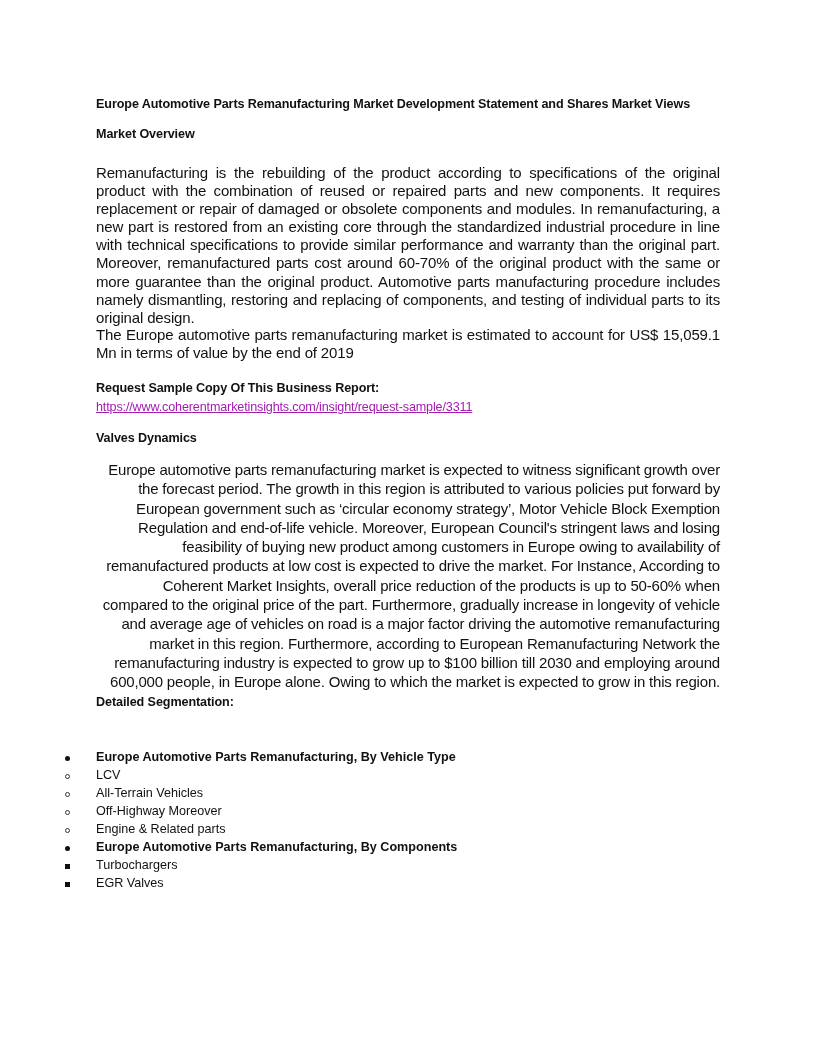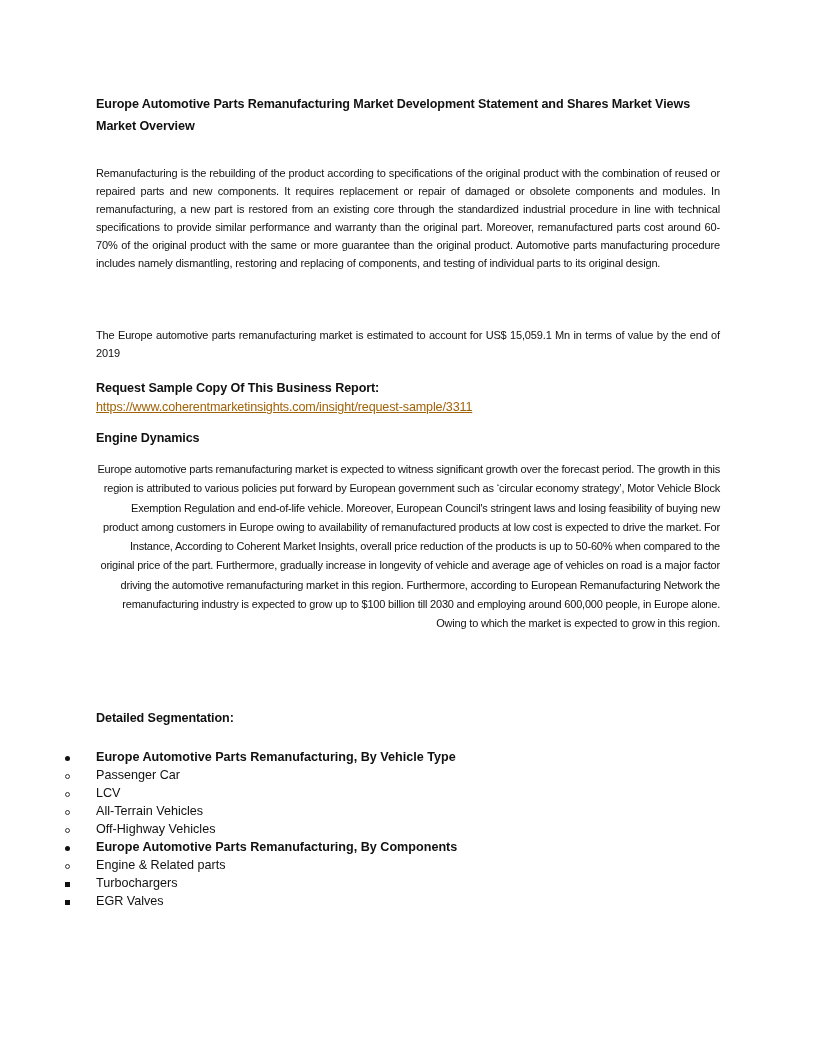--- a/index.html
+++ b/index.html
@@ -2,83 +2,79 @@
 <html><head>
   <meta charset="utf-8">
   <style>
     html, body { margin: 0; padding: 0; background: #ffffff; }
     body { width: 816px; height: 1056px; position: relative; overflow: hidden;
            font-family: "Liberation Sans", sans-serif; color: #111111; }
     .page { position: absolute; left: 96px; top: 0; width: 624px; }
     .abs { position: absolute; left: 0; }
     .bold { font-weight: bold; }
     .h { font-size: 12.6px; font-weight: bold; white-space: nowrap; letter-spacing: -0.1px; }
-    .p { font-size: 11px; line-height: 18.1px; }
+    .p { font-size: 15px; line-height: 18.1px; }
     .just { text-align: justify; letter-spacing: -0.15px; }
     .ragged { text-align: right; letter-spacing: -0.2px; }
-    .link { color: #a16207; text-decoration: underline; font-size: 12.6px; letter-spacing: -0.15px; }
+    .link { color: #a21caf; text-decoration: underline; font-size: 12.6px; letter-spacing: -0.15px; }
     .list { position: absolute; left: -36px; top: 748px; width: 660px; }
     .li { height: 18px; font-size: 12.6px; line-height: 18px; position: relative; white-space: nowrap; }
     .li .marker { position: absolute; left: 0; width: 14px; text-align: center; font-size: 11px; }
     .li .txt { position: absolute; left: 36px; }
     .bullet-dot { display:inline-block; width:5px; height:5px; border-radius:50%; background:#111; vertical-align: middle; }
     .bullet-circ { display:inline-block; width:5px; height:5px; border-radius:50%; border:1px solid #333; box-sizing: border-box; vertical-align: middle; }
     .bullet-sq { display:inline-block; width:5px; height:5px; background:#111; vertical-align: middle; }
   </style>
 </head>
 <body>
 
 <div class="page">
 
   <div class="abs h" style="top:97px;">Europe Automotive Parts Remanufacturing Market Development Statement and Shares Market Views</div>
 
-  <div class="abs h" style="top:119px;">Market Overview</div>
+  <div class="abs h" style="top:127px;">Market Overview</div>
 
   <div class="abs p just" style="top:164px; width:624px;">Remanufacturing is the rebuilding of the product according to specifications of the original product with the combination of reused or repaired parts and new components. It requires replacement or repair of damaged or obsolete components and modules. In remanufacturing, a new part is restored from an existing core through the standardized industrial procedure in line with technical specifications to provide similar performance and warranty than the original part. Moreover, remanufactured parts cost around 60-70% of the original product with the same or more guarantee than the original product. Automotive parts manufacturing procedure includes namely dismantling, restoring and replacing of components, and testing of individual parts to its original design.</div>
 
   <div class="abs p just" style="top:326px; width:624px;">The Europe automotive parts remanufacturing market is estimated to account for US$ 15,059.1 Mn in terms of value by the end of 2019</div>
 
   <div class="abs h" style="top:381px;">Request Sample Copy Of This Business Report:</div>
 
   <a class="abs link" style="top:400px;" href="#">https://www.coherentmarketinsights.com/insight/request-sample/3311</a>
 
-  <div class="abs h" style="top:431px;">Engine Dynamics</div>
+  <div class="abs h" style="top:431px;">Valves Dynamics</div>
 
   <div class="abs p ragged" style="top:460px; width:624px; line-height:19.3px;">Europe automotive parts remanufacturing market is expected to witness significant growth over the forecast period. The growth in this region is attributed to various policies put forward by European government such as ‘circular economy strategy’, Motor Vehicle Block Exemption Regulation and end-of-life vehicle. Moreover, European Council's stringent laws and losing feasibility of buying new product among customers in Europe owing to availability of remanufactured products at low cost is expected to drive the market. For Instance, According to Coherent Market Insights, overall price reduction of the products is up to 50-60% when compared to the original price of the part. Furthermore, gradually increase in longevity of vehicle and average age of vehicles on road is  a major factor driving the automotive remanufacturing market in this region. Furthermore, according to European Remanufacturing Network the remanufacturing industry is expected to grow up to $100 billion till 2030 and employing around 600,000 people, in Europe alone. Owing to which the market is expected to grow in this region.</div>
 
-  <div class="abs h" style="top:711px;">Detailed Segmentation:</div>
+  <div class="abs h" style="top:695px;">Detailed Segmentation:</div>
 
   <div class="list">
     <div class="li">
       <span class="marker"><span class="bullet-dot"></span></span>
       <span class="txt bold">Europe Automotive Parts Remanufacturing, By Vehicle Type</span>
-    </div>
-    <div class="li">
-      <span class="marker"><span class="bullet-circ"></span></span>
-      <span class="txt">Passenger Car</span>
     </div>
     <div class="li">
       <span class="marker"><span class="bullet-circ"></span></span>
       <span class="txt">LCV</span>
     </div>
     <div class="li">
       <span class="marker"><span class="bullet-circ"></span></span>
       <span class="txt">All-Terrain Vehicles</span>
     </div>
     <div class="li">
       <span class="marker"><span class="bullet-circ"></span></span>
-      <span class="txt">Off-Highway Vehicles</span>
+      <span class="txt">Off-Highway Moreover</span>
+    </div>
+    <div class="li">
+      <span class="marker"><span class="bullet-circ"></span></span>
+      <span class="txt">Engine &amp; Related parts</span>
     </div>
     <div class="li">
       <span class="marker"><span class="bullet-dot"></span></span>
       <span class="txt bold">Europe Automotive Parts Remanufacturing, By Components</span>
-    </div>
-    <div class="li">
-      <span class="marker"><span class="bullet-circ"></span></span>
-      <span class="txt">Engine &amp; Related parts</span>
     </div>
     <div class="li">
       <span class="marker"><span class="bullet-sq"></span></span>
       <span class="txt">Turbochargers</span>
     </div>
     <div class="li">
       <span class="marker"><span class="bullet-sq"></span></span>
       <span class="txt">EGR Valves</span>
     </div>
   </div>

